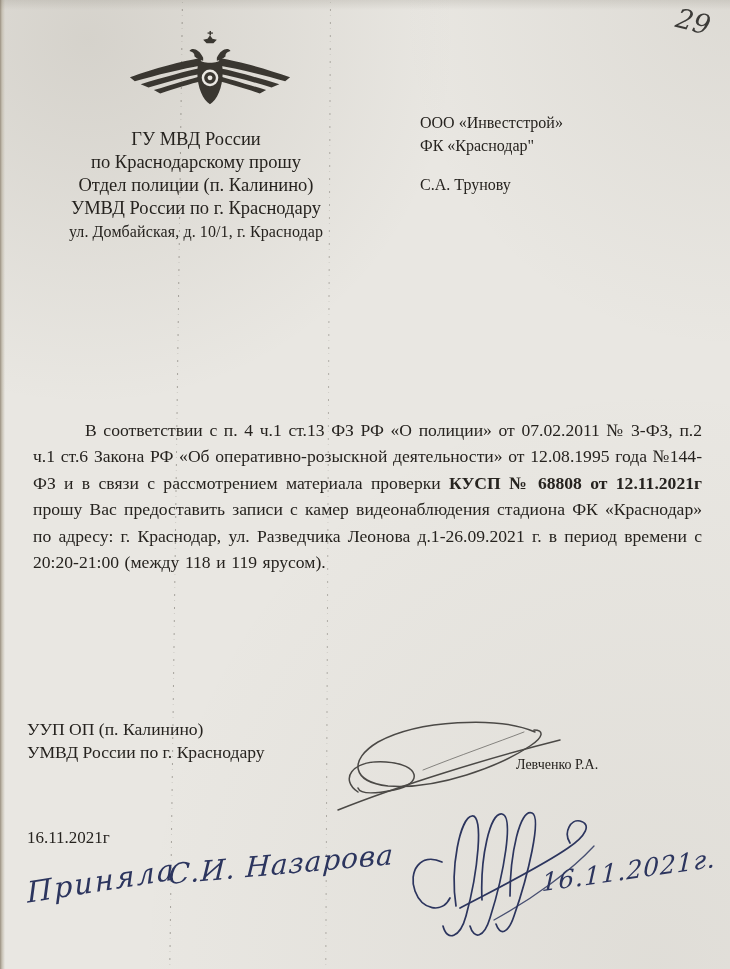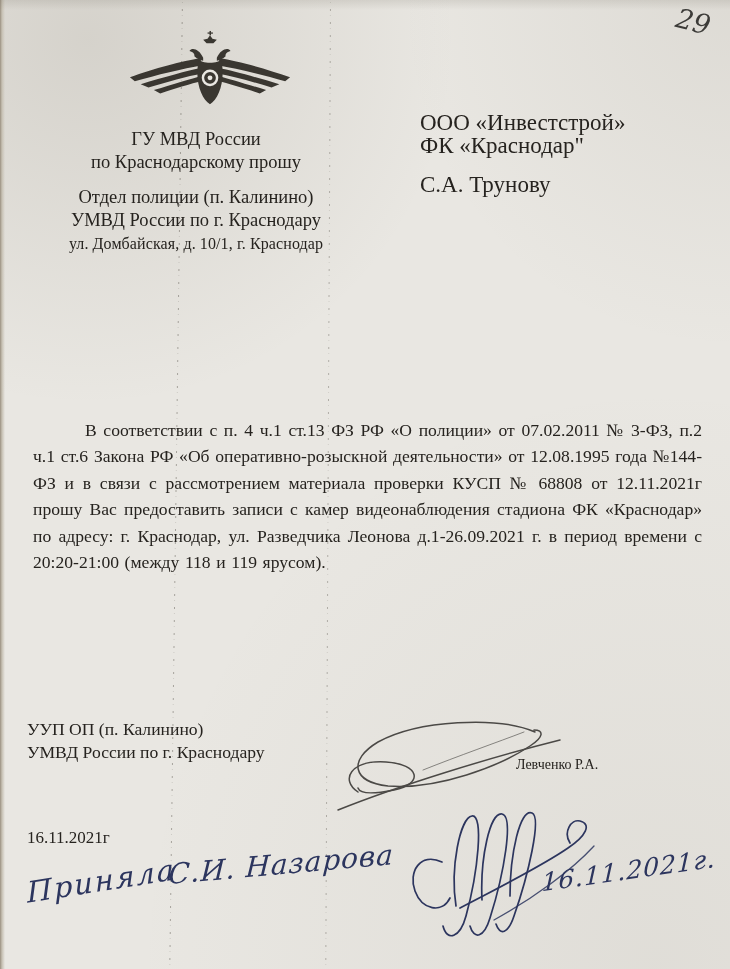--- a/index.html
+++ b/index.html
@@ -35,35 +35,35 @@
   .fold.f2{left:330px;transform:rotate(.28deg);opacity:.85;}
 
   .emblem{position:absolute;left:127px;top:28px;width:166px;height:86px;}
   .emblem svg{width:100%;height:100%;}
 
   .sender{
     position:absolute;left:38px;top:128px;width:316px;
     text-align:center;font-size:18.5px;line-height:23px;
   }
   .sender .addr{font-size:16px;letter-spacing:.1px;}
-  .sender .gap{margin-top:12px;text-align:center;}
+  .sender .gap{text-align:center;}
 
   .recipient{
     position:absolute;left:420px;top:112px;
-    font-size:23px;line-height:22.5px;
+    font-size:16px;line-height:22.5px;
   }
   .recipient .rname{margin-top:17px;}
 
   .body-par{
     position:absolute;left:33px;top:417px;width:669px;
     font-size:17.6px;line-height:26.4px;
     text-align:justify;text-indent:52px;
     word-spacing:1.2px;
   }
-  .body-par b{font-weight:normal;margin-top:44px;}
+  .body-par b{font-weight:bold;margin-top:44px;}
 
   .signoff{
     position:absolute;left:27px;top:718px;
     font-size:17.6px;line-height:23.2px;
   }
   .officer-name{
     position:absolute;left:516px;top:757px;font-size:14px;
   }
   .typed-date{
     position:absolute;left:27px;top:828px;font-size:17px;

